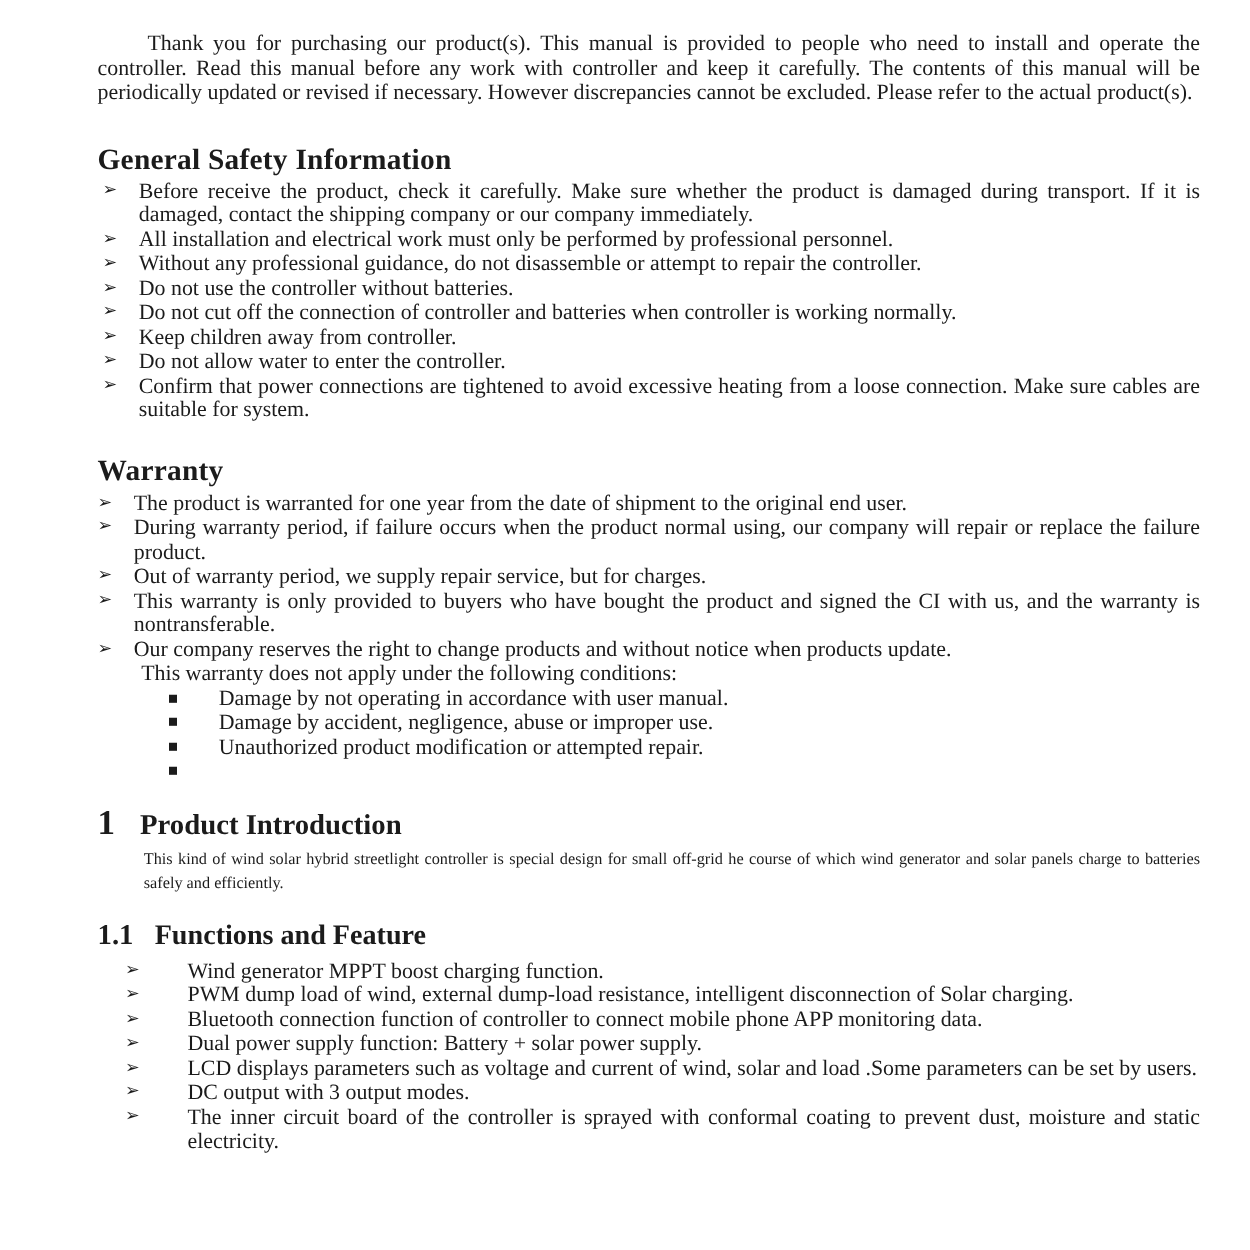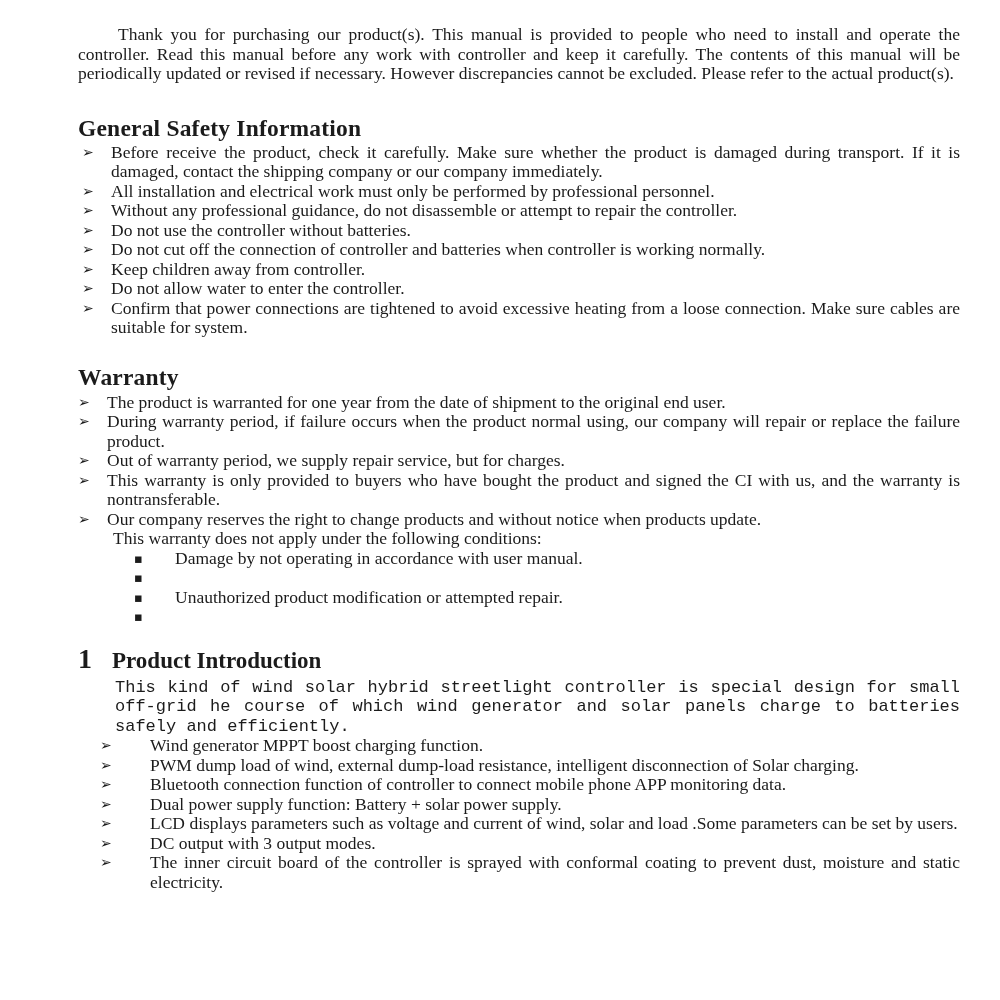--- a/index.html
+++ b/index.html
@@ -49,22 +49,22 @@
   .list-features .b { width: 50px; margin-left: 22px; }
 
   .warranty-note { font-size: 17.5px; line-height: 19.5px; margin-left: 35px; }
 
   .list-conds .b {
     width: 41px; margin-left: 56px;
     font-size: 13px; line-height: 19.5px;
   }
 
   .prod-body {
-    font-size: 17px; line-height: 19.5px;
-    margin-left: 37px; text-align: justify; font-family: Liberation Mono, monospace;
+    font-size: 13px; line-height: 19.5px;
+    margin-left: 37px; text-align: justify;
   }
 </style>
 </head>
 <body>
 
 <div class="page">
 
   <p class="intro">Thank you for purchasing our product(s). This manual is provided to people who need to install and operate the controller. Read this manual before any work with controller and keep it carefully. The contents of this manual will be periodically updated or revised if necessary. However discrepancies cannot be excluded. Please refer to the actual product(s).</p>
 
   <div class="h2 safety">General Safety Information</div>
@@ -131,37 +131,42 @@
 
   <div class="warranty-note">This warranty does not apply under the following conditions:</div>
 
   <div class="list-conds">
     <div class="row">
         <span class="b">▪</span>
         <div class="t">Damage by not operating in accordance with user manual.</div>
       </div>
     <div class="row">
         <span class="b">▪</span>
+        <div class="t">Damage by accident, negligence, abuse or improper use.</div>
       </div>
     <div class="row">
         <span class="b">▪</span>
         <div class="t">Unauthorized product modification or attempted repair.</div>
       </div>
     <div class="row">
         <span class="b">▪</span>
       </div>
   </div>
 
   <div class="hnum-row h1row">
     <span class="num">1</span>
     <span class="ttl">Product Introduction</span>
   </div>
 
   <p class="prod-body">This kind of wind solar hybrid streetlight controller is special design for small off-grid he course of which wind generator and solar panels charge to batteries safely and efficiently.</p>
 
+  <div class="hnum-row h11row">
+    <span class="num">1.1</span>
+    <span class="ttl">Functions and Feature</span>
+  </div>
 
   <div class="list-features">
     <div class="row">
         <span class="b">➢</span>
         <div class="t">Wind generator MPPT boost charging function.</div>
       </div>
     <div class="row">
         <span class="b">➢</span>
         <div class="t">PWM dump load of wind, external dump-load resistance, intelligent disconnection of Solar charging.</div>
       </div>

